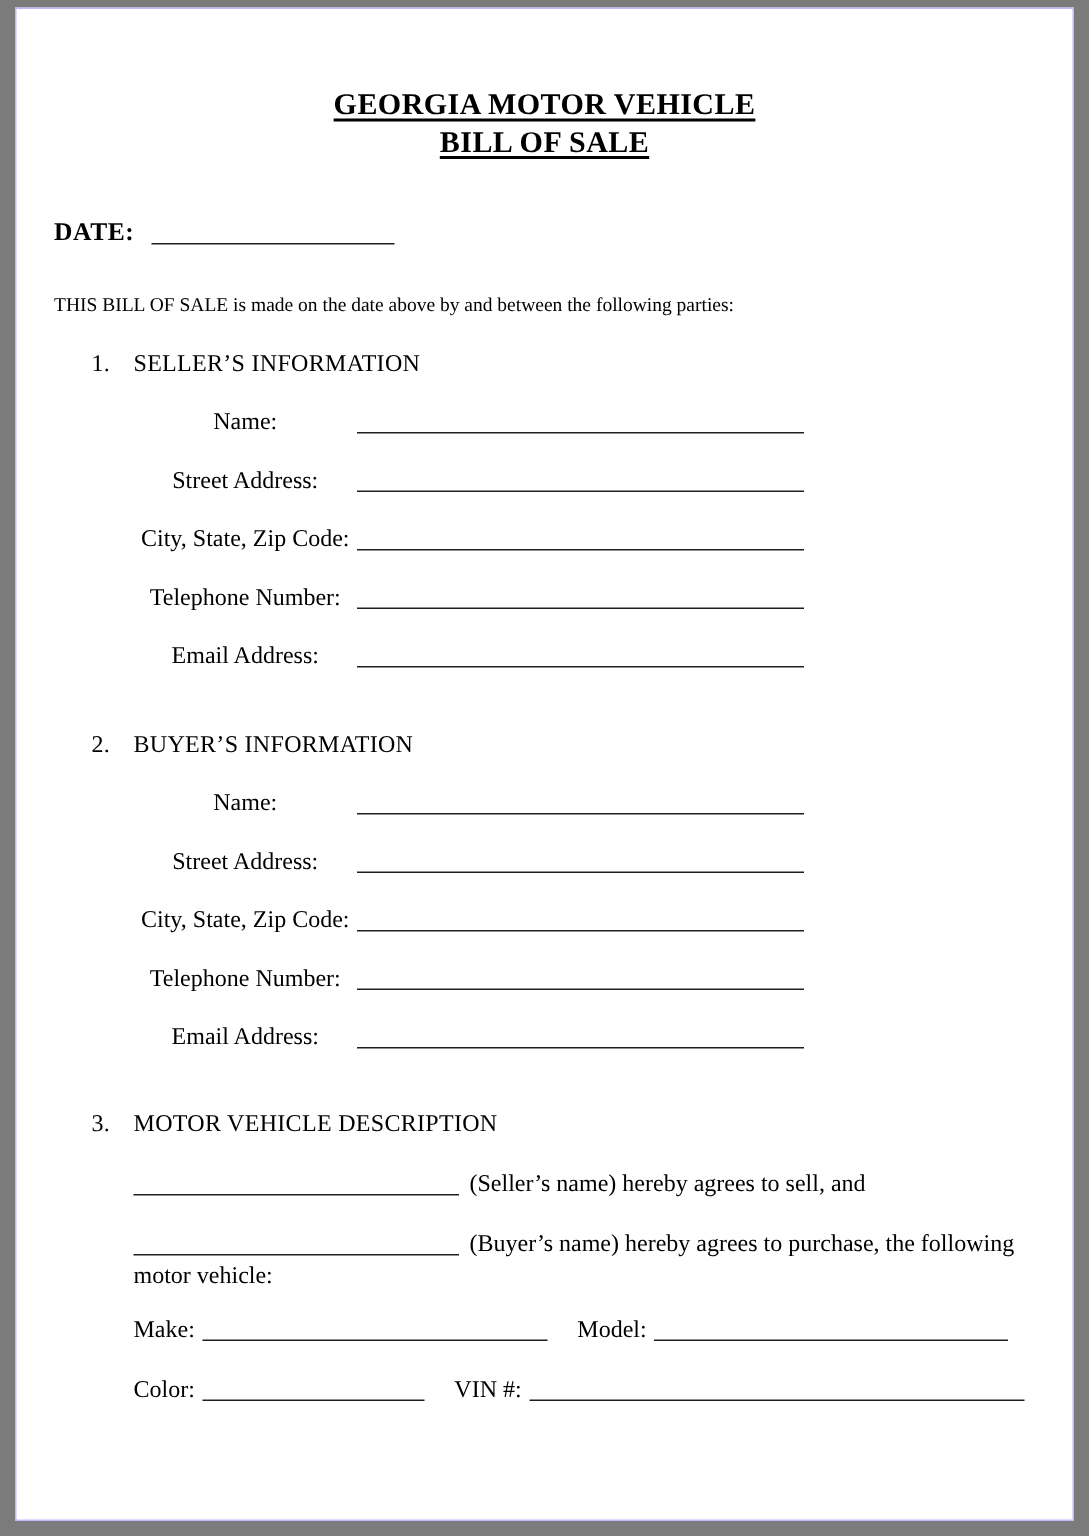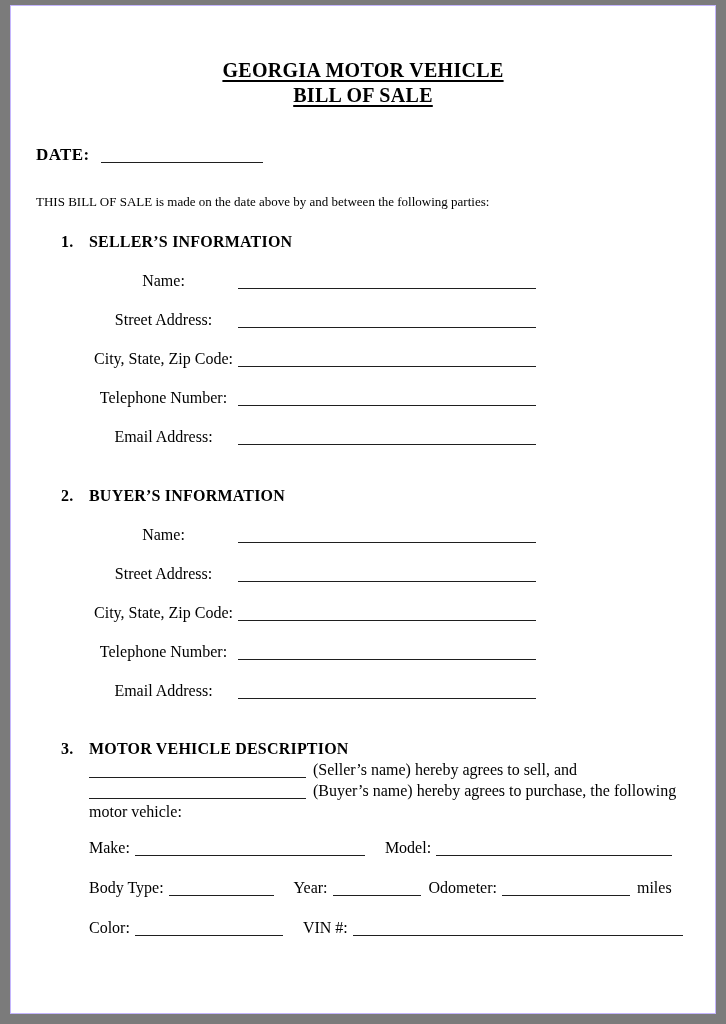--- a/index.html
+++ b/index.html
@@ -37,31 +37,31 @@
     display: inline-block;
     border-bottom: 1.5px solid #1f1f1f;
     height: 14px;
     vertical-align: -3px;
   }
   .date-row { margin-top: 36px; font-size: 16px; line-height: 21px; }
   .date-label { font-weight: bold; font-size: 17px; letter-spacing: 0.4px; }
   .date-line { width: 162px; margin-left: 7px; }
   .intro { margin: 26px 0 0 0; font-size: 13px; line-height: 21px; }
   .sec-head {
-    font-weight: bold; font-size: 16px; line-height: 21px;
+    font-weight: normal; font-size: 16px; line-height: 21px;
     letter-spacing: 0.2px;
   }
   .sec1 { margin-top: 19px; }
   .sec2 { margin-top: 38px; }
   .sec3 { margin-top: 37px; }
   .sec-num { display: inline-block; margin-left: 25px; width: 28px; }
   .f-row { margin-left: 53px; margin-top: 18px; font-size: 16px; line-height: 21px; }
   .f-label { display: inline-block; min-width: 149px; text-align: center; }
   .f-line { width: 298px; }
-  .clause { margin-left: 53px; font-size: 16px; line-height: 21px; width: 614px; }
+  .clause { margin-left: 53px; margin-top: 19px; font-size: 16px; line-height: 21px; width: 614px; }
   .clause-line { width: 217px; margin-right: 7px; }
   .v-row { margin-left: 53px; font-size: 16px; line-height: 21px; white-space: nowrap; }
   .v-make { margin-top: 15px; }
   .v-body, .v-color { margin-top: 19px; }
   .ln-make { width: 230px; margin-left: 5px; }
   .ln-model { width: 236px; margin-left: 5px; }
   .ln-bodytype { width: 105px; margin-left: 5px; }
   .ln-year { width: 88px; margin-left: 5px; }
   .ln-odometer { width: 128px; margin-left: 5px; }
   .ln-color { width: 148px; margin-left: 5px; }
@@ -135,21 +135,18 @@
 
   <div class="clause">
     <span class="line clause-line"></span><span>(Buyer’s name) hereby agrees to purchase, the following</span><br>
     <span>motor vehicle:</span>
   </div>
 
   <div class="v-row v-make">
     <span>Make:</span><span class="line ln-make"></span><span class="gap20">Model:</span><span class="line ln-model"></span>
   </div>
 
-  <div class="v-row v-body">
-    <span>Body Type:</span><span class="line ln-bodytype"></span><span class="gap20">Year:</span><span class="line ln-year"></span><span class="gap8">Odometer:</span><span class="line ln-odometer"></span><span class="unit">miles</span>
-  </div>
 
   <div class="v-row v-color">
     <span>Color:</span><span class="line ln-color"></span><span class="gap20">VIN #:</span><span class="line ln-vin"></span>
   </div>
 
 </div>
 
 </body></html>

